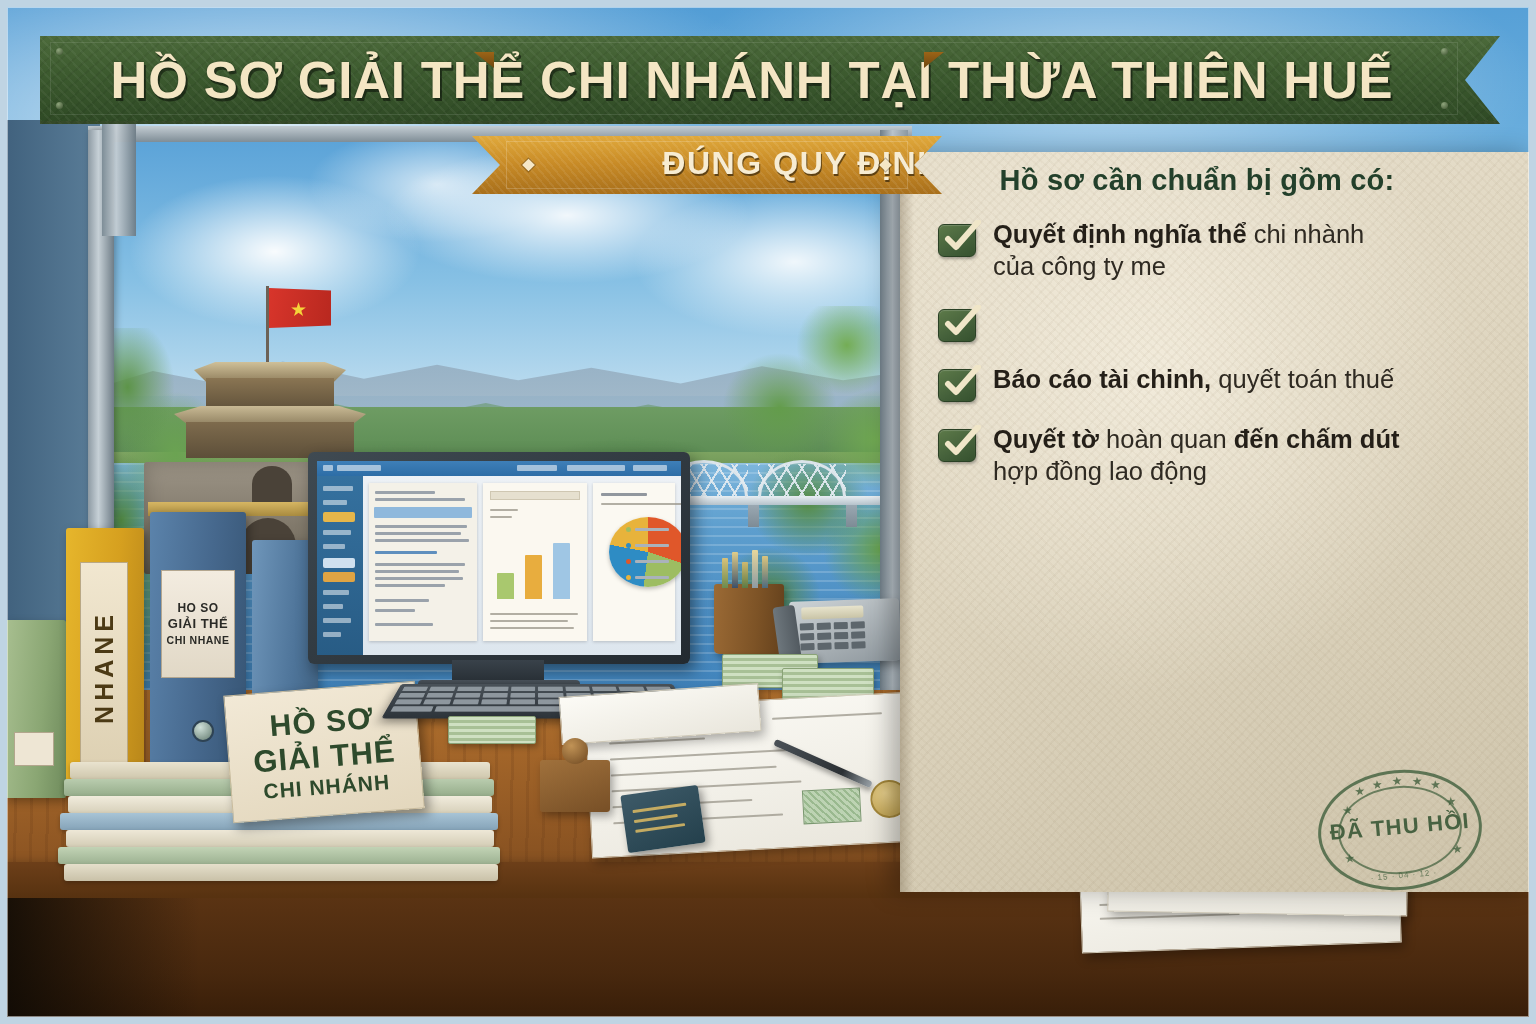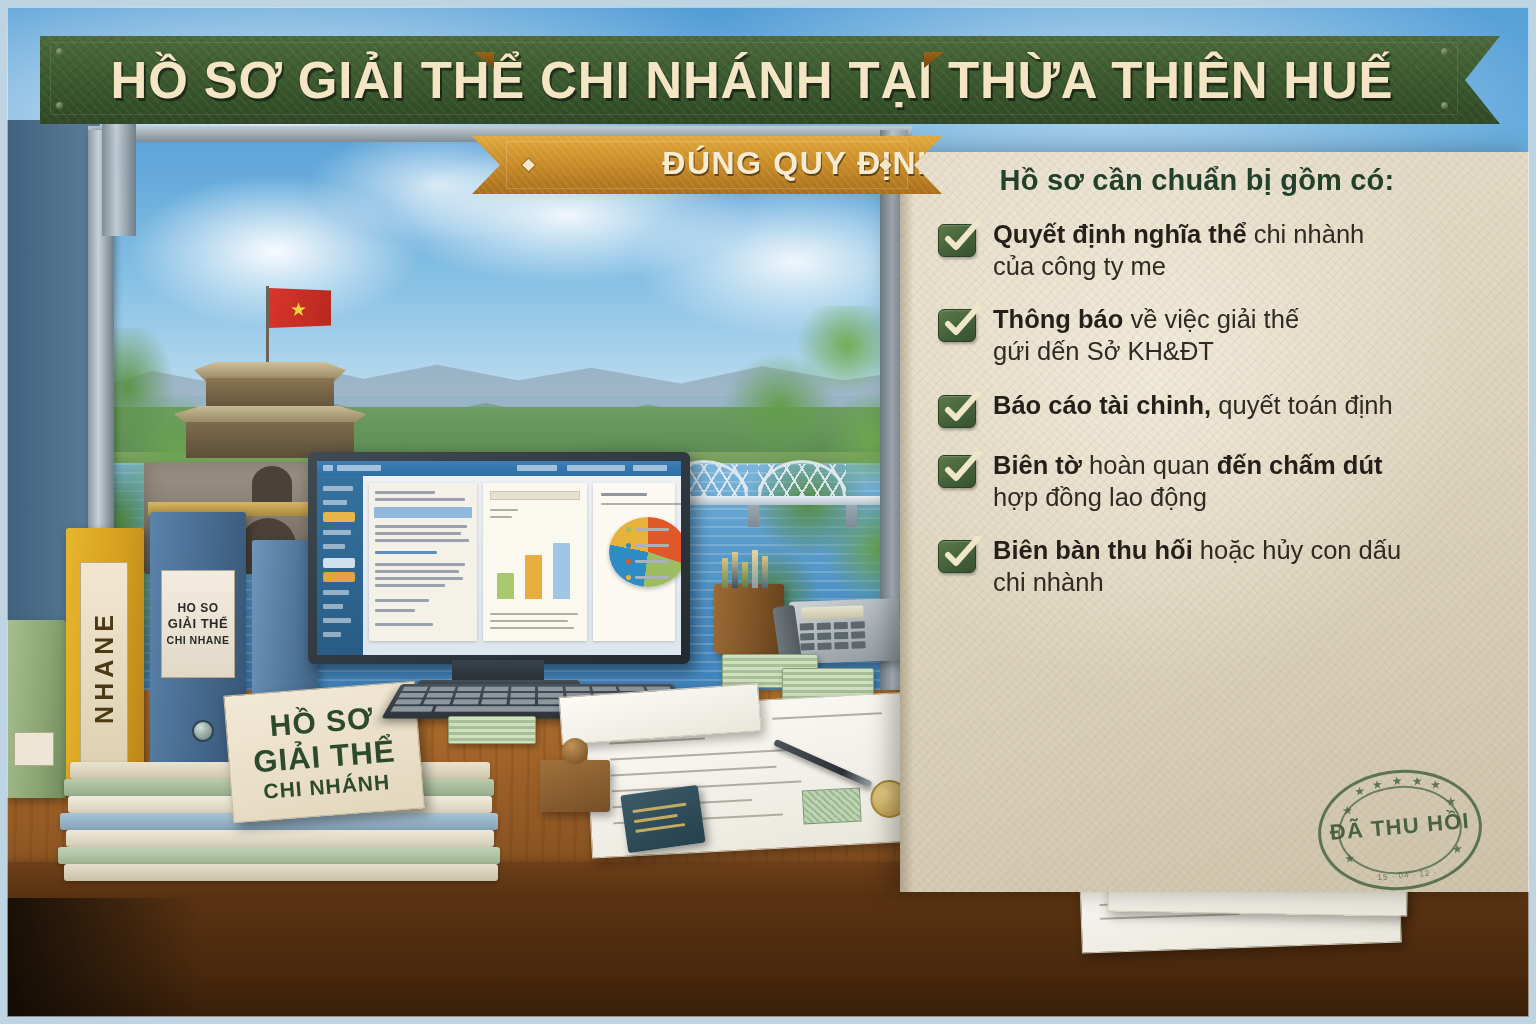--- a/index.html
+++ b/index.html
@@ -866,64 +866,48 @@
         </span>
       </div>
 
       <div class="check-item">
         <span class="cbox">
           <span class="cbox-sq"></span>
           <svg class="cbox-tick" viewBox="0 0 40 34" xmlns="http://www.w3.org/2000/svg">
             <path d="M5 19 L13 27 L35 2" fill="none" stroke="#f0e6c8" stroke-width="6" stroke-linecap="round" stroke-linejoin="round"></path>
           </svg>
         </span>
-        <span class="ci-text">
-          <b>Thông báo</b><span> về việc giải thế</span>
-          <span class="l2">gứi dến Sở KH&amp;ĐT</span>
-        </span>
       </div>
 
       <div class="check-item">
         <span class="cbox">
           <span class="cbox-sq"></span>
           <svg class="cbox-tick" viewBox="0 0 40 34" xmlns="http://www.w3.org/2000/svg">
             <path d="M5 19 L13 27 L35 2" fill="none" stroke="#f0e6c8" stroke-width="6" stroke-linecap="round" stroke-linejoin="round"></path>
           </svg>
         </span>
         <span class="ci-text">
-          <b>Báo cáo tài chinh,</b><span> quyết toán định</span>
+          <b>Báo cáo tài chinh,</b><span> quyết toán thuế</span>
         </span>
       </div>
 
 
       <div class="check-item">
         <span class="cbox">
           <span class="cbox-sq"></span>
           <svg class="cbox-tick" viewBox="0 0 40 34" xmlns="http://www.w3.org/2000/svg">
             <path d="M5 19 L13 27 L35 2" fill="none" stroke="#f0e6c8" stroke-width="6" stroke-linecap="round" stroke-linejoin="round"></path>
           </svg>
         </span>
         <span class="ci-text">
-          <b>Biên tờ</b><span> hoàn quan </span><b>đến chấm dút</b>
+          <b>Quyết tờ</b><span> hoàn quan </span><b>đến chấm dút</b>
           <span class="l2">hợp đồng lao động</span>
         </span>
       </div>
 
-      <div class="check-item">
-        <span class="cbox">
-          <span class="cbox-sq"></span>
-          <svg class="cbox-tick" viewBox="0 0 40 34" xmlns="http://www.w3.org/2000/svg">
-            <path d="M5 19 L13 27 L35 2" fill="none" stroke="#f0e6c8" stroke-width="6" stroke-linecap="round" stroke-linejoin="round"></path>
-          </svg>
-        </span>
-        <span class="ci-text">
-          <b>Biên bàn thu hối</b><span> hoặc hủy con dấu</span>
-          <span class="l2">chi nhành</span>
-        </span>
-      </div>
 
     </div>
   </div>
 
   <div class="round-stamp">
     <div class="rs-outer"></div>
     <div class="rs-inner"></div>
     <span class="rs-star" style="left:40px;top:12px">★</span>
     <span class="rs-star" style="left:58px;top:7px">★</span>
     <span class="rs-star" style="left:78px;top:5px">★</span>

